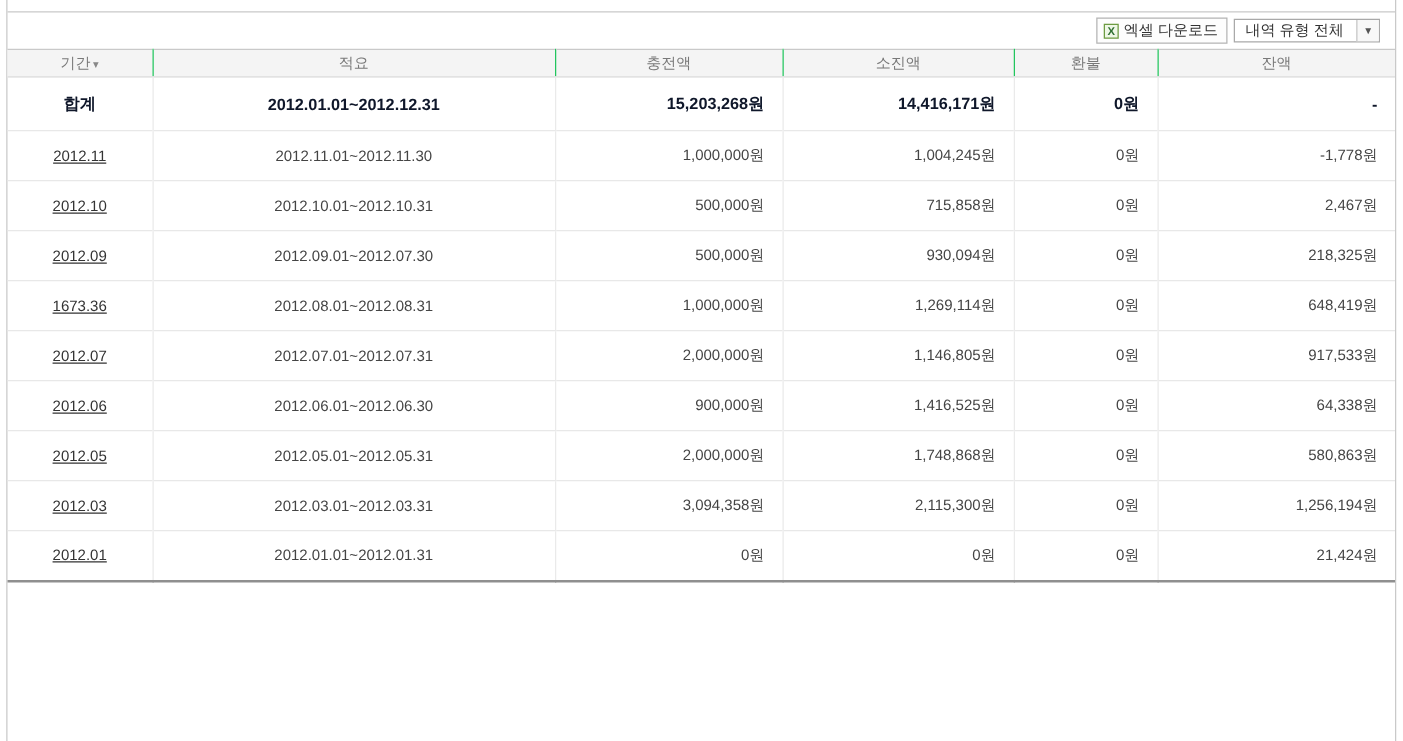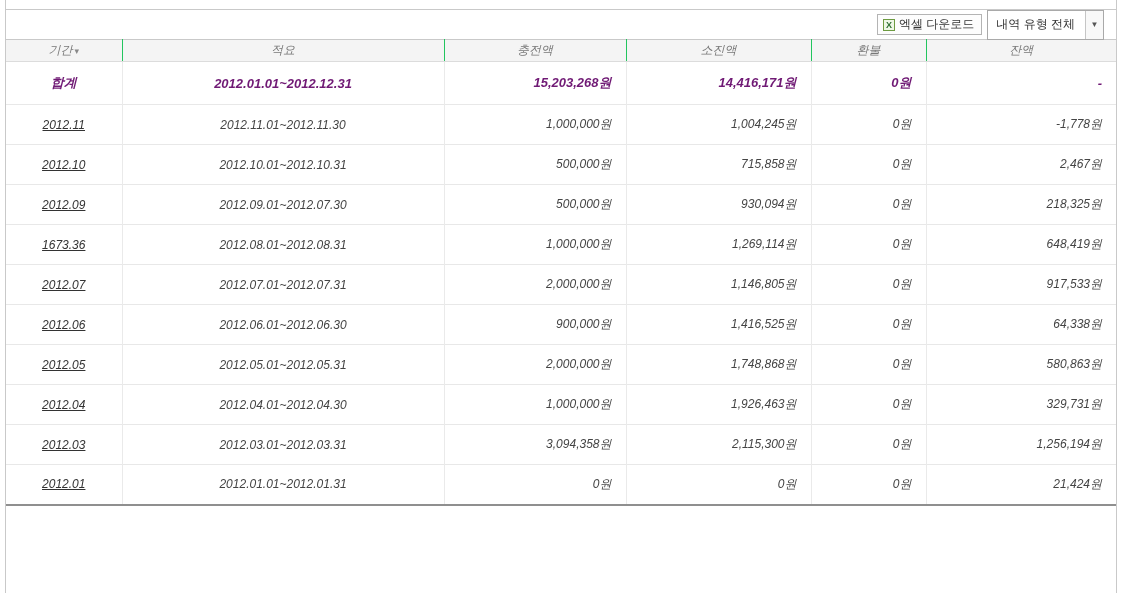--- a/index.html
+++ b/index.html
@@ -26,48 +26,48 @@
     font-size: 12px; color: #333; cursor: pointer; white-space: nowrap;
   }
   .excel-icon {
     display: inline-block; width: 12px; height: 12px;
     border: 1px solid #6d9b41; background: #eef7e6;
     color: #2f7032; font-size: 9px; font-weight: bold; line-height: 10px;
     text-align: center;
   }
   .filter-select {
     display: inline-flex; align-items: stretch;
-    height: 30px; border: 1px solid #a9a9a9; background: #fff;
+    height: 19px; border: 1px solid #a9a9a9; background: #fff;
     font-size: 12px; color: #333; cursor: pointer; white-space: nowrap;
   }
   .filter-select .sel-label {
     display: flex; align-items: center; padding: 0 10px 0 8px; min-width: 78px;
   }
   .filter-select .sel-arrow {
     display: flex; align-items: center; justify-content: center;
     width: 18px; border-left: 1px solid #c5c5c5; background: #f8f8f8;
     font-size: 8px; color: #555;
   }
   table.billing {
     width: 100%; border-collapse: collapse; table-layout: fixed;
-    border-top: 1px solid #c9c9c9; border-bottom: 2px solid #8f8f8f; font-style: italic;
+    border-top: 1px solid #c9c9c9; border-bottom: 2px solid #8f8f8f;
   }
   table.billing th {
     height: 22px; background: #f4f4f4; color: #787878;
     font-size: 12px; font-weight: normal; text-align: center;
     border-bottom: 1px solid #dcdcdc; border-left: 1px solid #22c55e;
   }
   table.billing th:first-child { border-left: none; }
   table.billing td {
     height: 40px; font-size: 12px; color: #444;
     border-top: 1px solid #e8e8e8; border-left: 1px solid #eaeaea;
     background: #fff; overflow: hidden; white-space: nowrap;
   }
   table.billing td:first-child { border-left: none; }
-  tr.total-row td { height: 43px; font-weight: bold; color: #701a75; font-size: 13px; }
+  tr.total-row td { height: 43px; font-weight: bold; color: #0f172a; font-size: 13px; }
   .c { text-align: center; }
   .r { text-align: right; padding-right: 14px; padding-left: 38px; }
   .period-link {
     color: #333; text-decoration: underline; cursor: pointer; font-size: 12px;
   }
   .sort-arrow { font-size: 9px; color: #888; margin-left: 2px; }
   .dash { font-weight: normal; color: #444; }
 </style>
 </head>
 <body>
@@ -167,28 +167,20 @@
   </tr>
         <tr>
     <td class="c"><a class="period-link">2012.05</a></td>
     <td class="c">2012.05.01~2012.05.31</td>
     <td class="r">2,000,000원</td>
     <td class="r">1,748,868원</td>
     <td class="r">0원</td>
     <td class="r">580,863원</td>
   </tr>
         <tr>
-    <td class="c"><a class="period-link">2012.04</a></td>
-    <td class="c">2012.04.01~2012.04.30</td>
-    <td class="r">1,000,000원</td>
-    <td class="r">1,926,463원</td>
-    <td class="r">0원</td>
-    <td class="r">329,731원</td>
-  </tr>
-        <tr>
     <td class="c"><a class="period-link">2012.03</a></td>
     <td class="c">2012.03.01~2012.03.31</td>
     <td class="r">3,094,358원</td>
     <td class="r">2,115,300원</td>
     <td class="r">0원</td>
     <td class="r">1,256,194원</td>
   </tr>
         <tr>
     <td class="c"><a class="period-link">2012.01</a></td>
     <td class="c">2012.01.01~2012.01.31</td>

